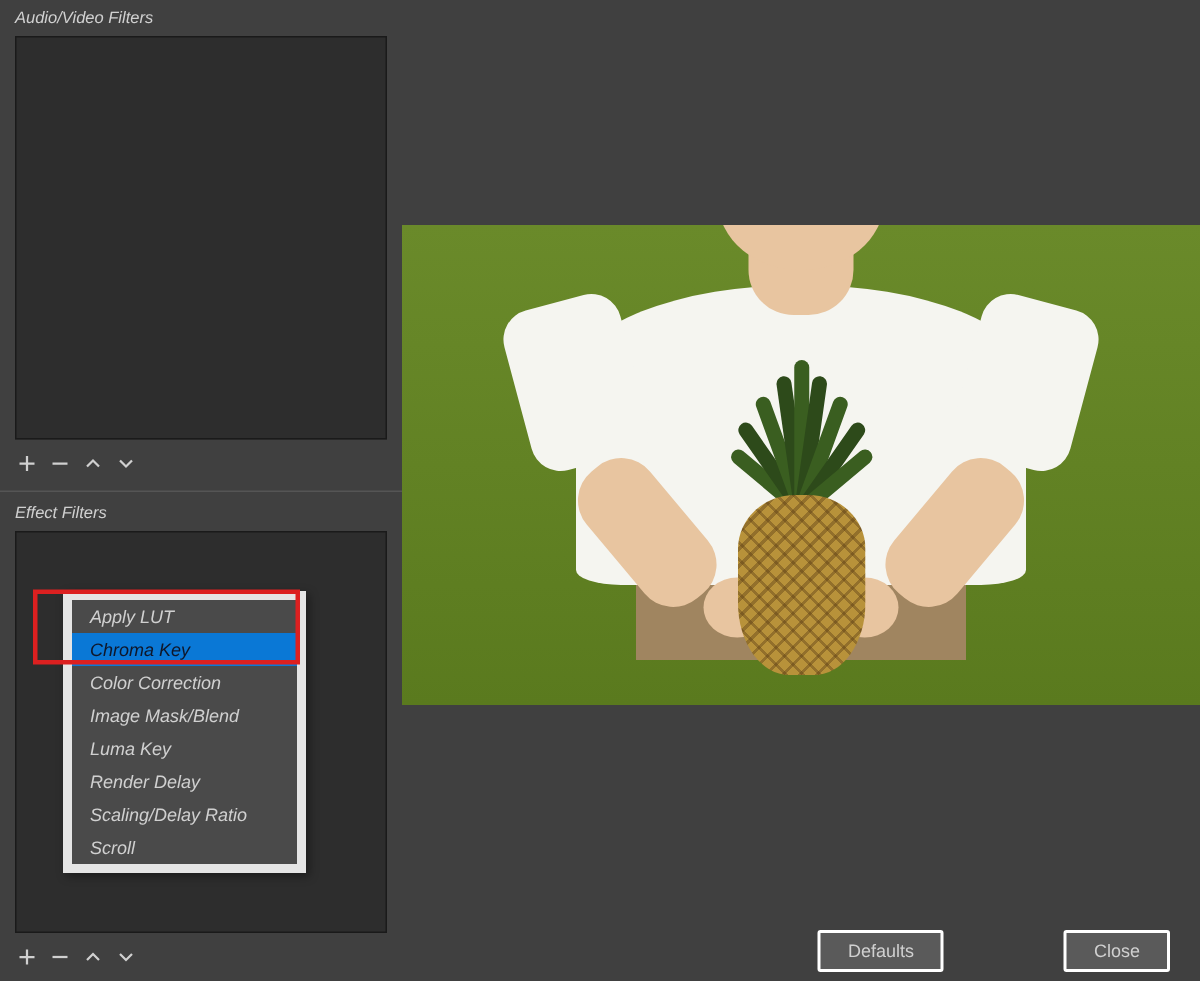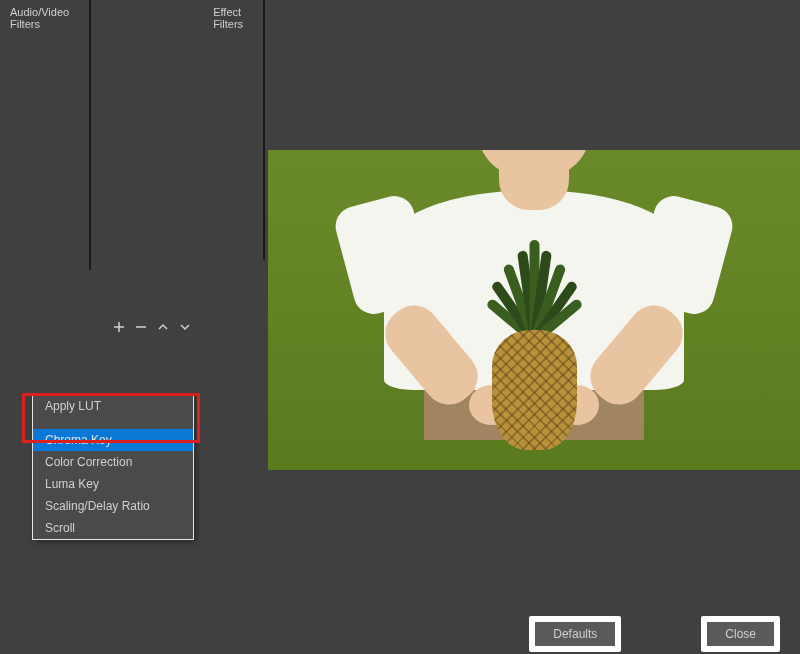--- a/index.html
+++ b/index.html
@@ -10,22 +10,23 @@
       font-family: Arial, sans-serif;
       font-size: 12px;
       color: #d0d0d0;
       overflow: hidden;
       display: flex;
     }
     .left-panel {
       width: 268px;
       background: #404040;
       display: flex;
-      flex-direction: row;
+      flex-direction: column;
       position: relative;
+      font-style: italic;
     }
     .right-panel {
       flex: 1;
       background: #404040;
       display: flex;
       flex-direction: column;
     }
     .panel-header {
       padding: 6px 10px;
       font-size: 11px;
@@ -204,48 +205,47 @@
       height: 40px;
       display: flex;
       align-items: center;
       justify-content: flex-end;
       gap: 80px;
       padding: 0 20px;
       background: #404040;
     }
     .btn {
       background: #5a5a5a;
-      border: 6px solid #ffffff;
+      border: 2px solid #ffffff;
       color: #d0d0d0;
       padding: 5px 18px;
       font-size: 12px;
       cursor: pointer;
       border-radius: 2px;
     }
     .popup-menu {
       position: absolute;
-      left: 32px;
+      left: 42px;
       top: 394px;
       width: 162px;
       background: #4a4a4a;
-      border: 1px solid #e5e5e5;
+      border: 6px solid #e5e5e5;
       z-index: 10;
       box-shadow: 2px 2px 6px rgba(0,0,0,0.4);
     }
     .popup-item {
       padding: 4px 12px;
       font-size: 12px;
       color: #d0d0d0;
       cursor: pointer;
       white-space: nowrap;
     }
     .popup-item.highlighted {
       background: #0a78d6;
-      color: #e5e5e5;
-      margin-top: 12px;
+      color: #0f172a;
     }
     .highlight-box {
       position: absolute;
       left: 22px;
       top: 393px;
       width: 178px;
       height: 50px;
       border: 3px solid #dc2020;
       z-index: 11;
       pointer-events: none;
@@ -302,21 +302,23 @@
       <svg width="12" height="12" viewBox="0 0 12 12">
           <path d="M2 4 L6 8 L10 4" stroke="#d0d0d0" stroke-width="1.5" fill="none"></path>
         </svg>
     </div>
   </div>
 
   <div class="popup-menu" id="popup">
       <div class="popup-item">Apply LUT</div>
       <div class="popup-item highlighted">Chroma Key</div>
       <div class="popup-item">Color Correction</div>
+      <div class="popup-item">Image Mask/Blend</div>
       <div class="popup-item">Luma Key</div>
+      <div class="popup-item">Render Delay</div>
       <div class="popup-item">Scaling/Delay Ratio</div>
       <div class="popup-item">Scroll</div>
     </div>
   <div class="highlight-box"></div>
 </div>
 
 <div class="right-panel">
   <div class="preview-area">
     <div class="preview-image">
       <div class="person">

